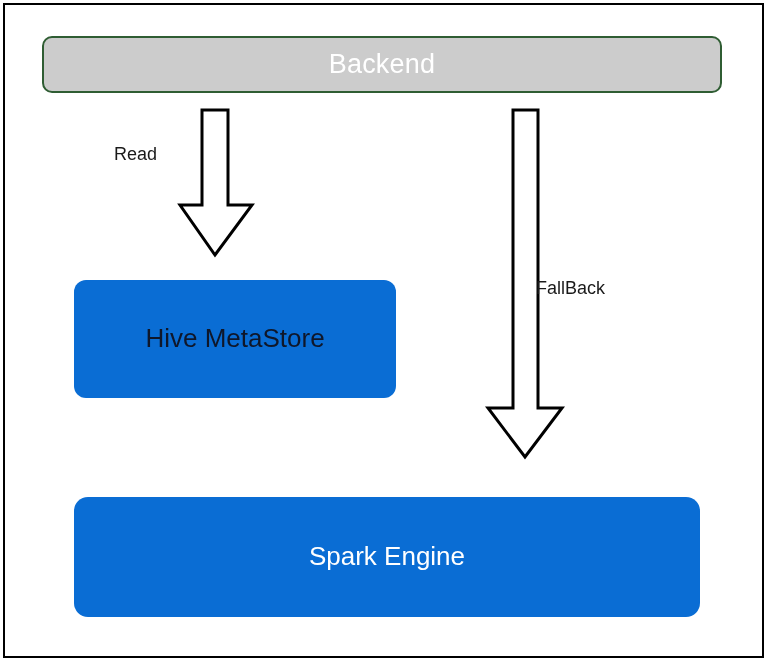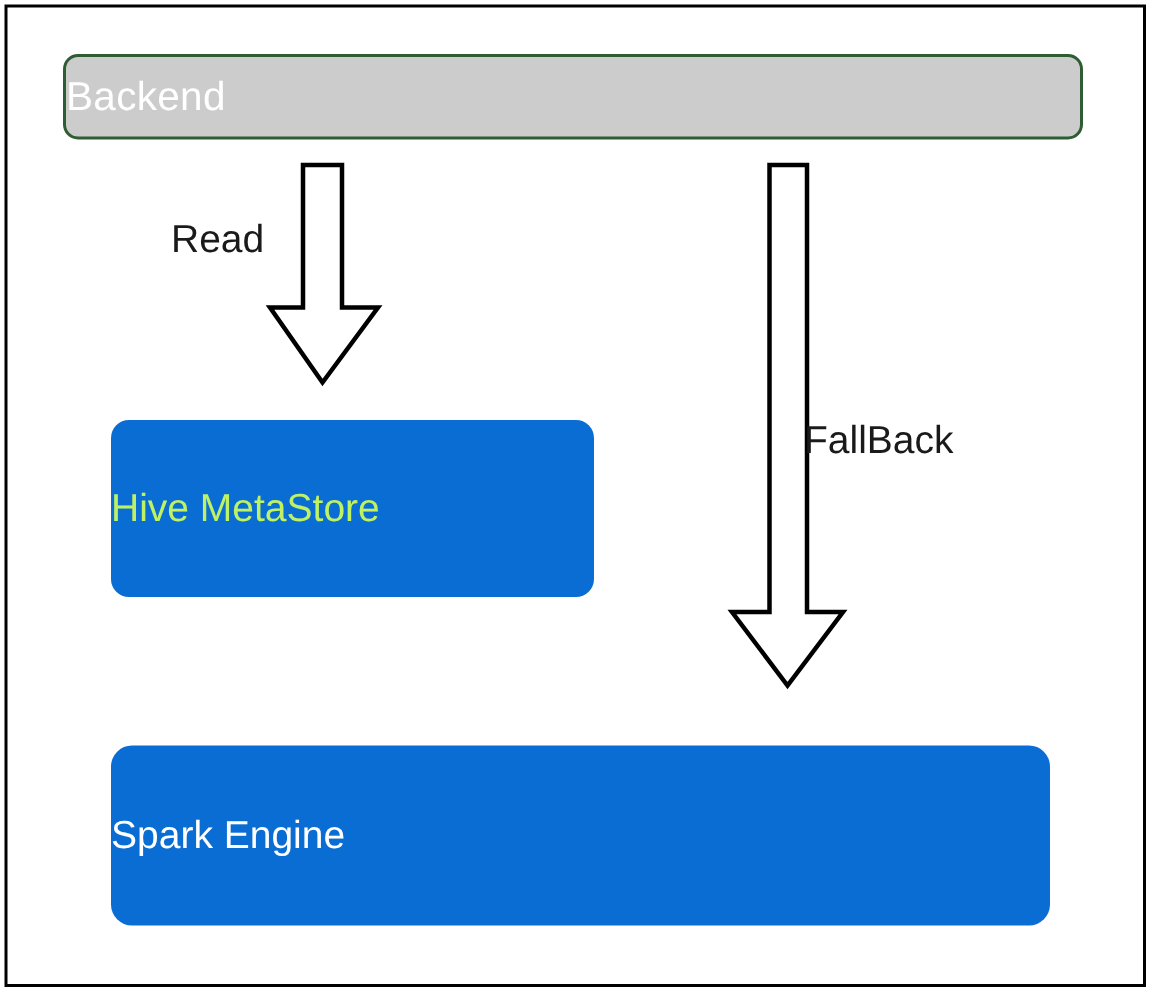--- a/index.html
+++ b/index.html
@@ -30,21 +30,21 @@
     height: 655px;
     border: 2px solid #000000;
     box-sizing: border-box;
     pointer-events: none;
   }
 
   .node {
     position: absolute;
     display: flex;
     align-items: center;
-    justify-content: flex-start;
+    justify-content: center;
     box-sizing: border-box;
     text-align: center;
     line-height: 1.15;
   }
 
   
   .node-backend {
     left: 42px;
     top: 36px;
     width: 680px;
@@ -62,21 +62,21 @@
   
   .node-hive {
     left: 74px;
     top: 280px;
     width: 322px;
     height: 118px;
     background: #0a6dd4;
     border-radius: 12px;
   }
   .node-hive .node-label {
-    color: #bef264;
+    color: #0f172a;
     font-size: 26px;
   }
 
   
   .node-spark {
     left: 74px;
     top: 497px;
     width: 626px;
     height: 120px;
     background: #0a6dd4;
@@ -102,21 +102,21 @@
     top: 108px;
     width: 82px;
     height: 352px;
   }
   .arrow svg { display: block; }
 
   
   .edge-label {
     position: absolute;
     color: #1a1a1a;
-    font-size: 26px;
+    font-size: 18px;
     white-space: nowrap;
   }
   .label-read {
     left: 114px;
     top: 144px;
   }
   .label-fallback {
     left: 536px;
     top: 278px;
   }

